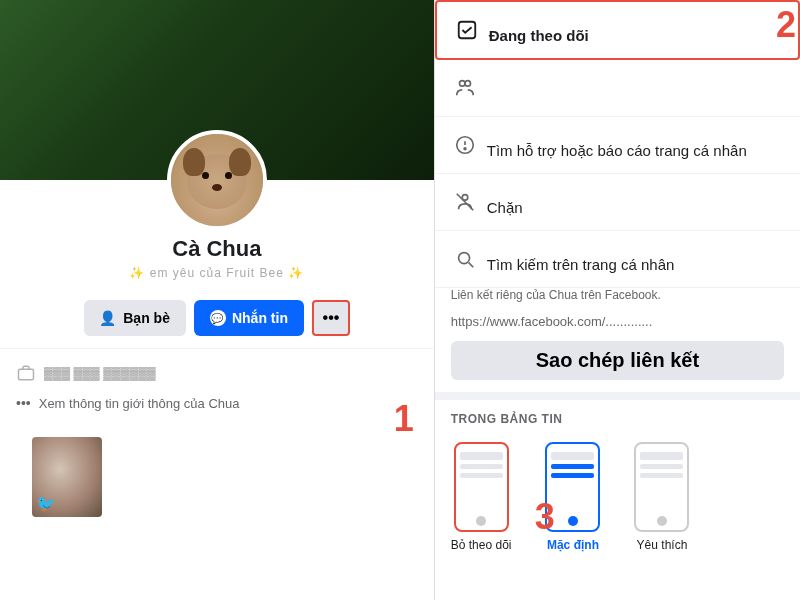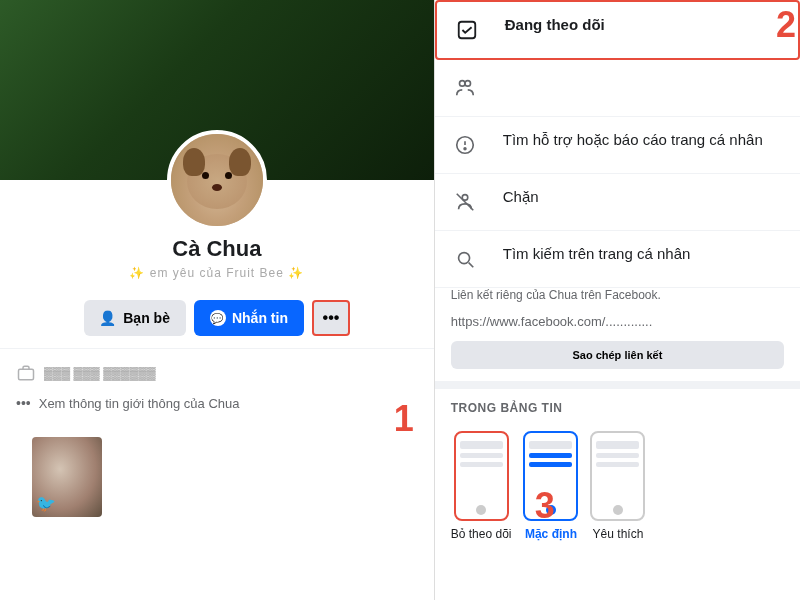--- a/index.html
+++ b/index.html
@@ -240,22 +240,22 @@
       height: 600px;
       background: #fff;
       display: flex;
       flex-direction: column;
       overflow-y: auto;
       position: relative;
     }
 
     .menu-item {
       display: flex;
-      align-items: flex-start;
-      gap: 24px;
+      align-items: flex-end;
+      gap: 8px;
       padding: 14px 16px;
       border-bottom: 1px solid #f0f2f5;
       cursor: pointer;
       font-size: 15px;
       color: #1c1e21;
       position: relative;
     }
 
     .menu-icon {
       width: 28px;
@@ -291,42 +291,42 @@
       font-size: 13px;
       color: #65676b;
     }
 
     .copy-btn {
       margin: 4px 16px 12px;
       padding: 8px 16px;
       background: #e4e6eb;
       border: none;
       border-radius: 6px;
-      font-size: 11px;
+      font-size: 20px;
       font-weight: 600;
       cursor: pointer;
       display: inline-block;
     }
 
     .divider-gray {
       height: 8px;
       background: #f0f2f5;
     }
 
     .section-label {
       padding: 12px 16px 8px;
       font-size: 12px;
       font-weight: 700;
       color: #65676b;
       letter-spacing: 0.5px;
     }
 
     .feed-options {
       display: flex;
-      gap: 12px;
+      gap: 34px;
       padding: 8px 16px 16px;
       align-items: flex-start;
     }
 
     .feed-option {
       display: flex;
       flex-direction: column;
       align-items: center;
       gap: 6px;
       cursor: pointer;

